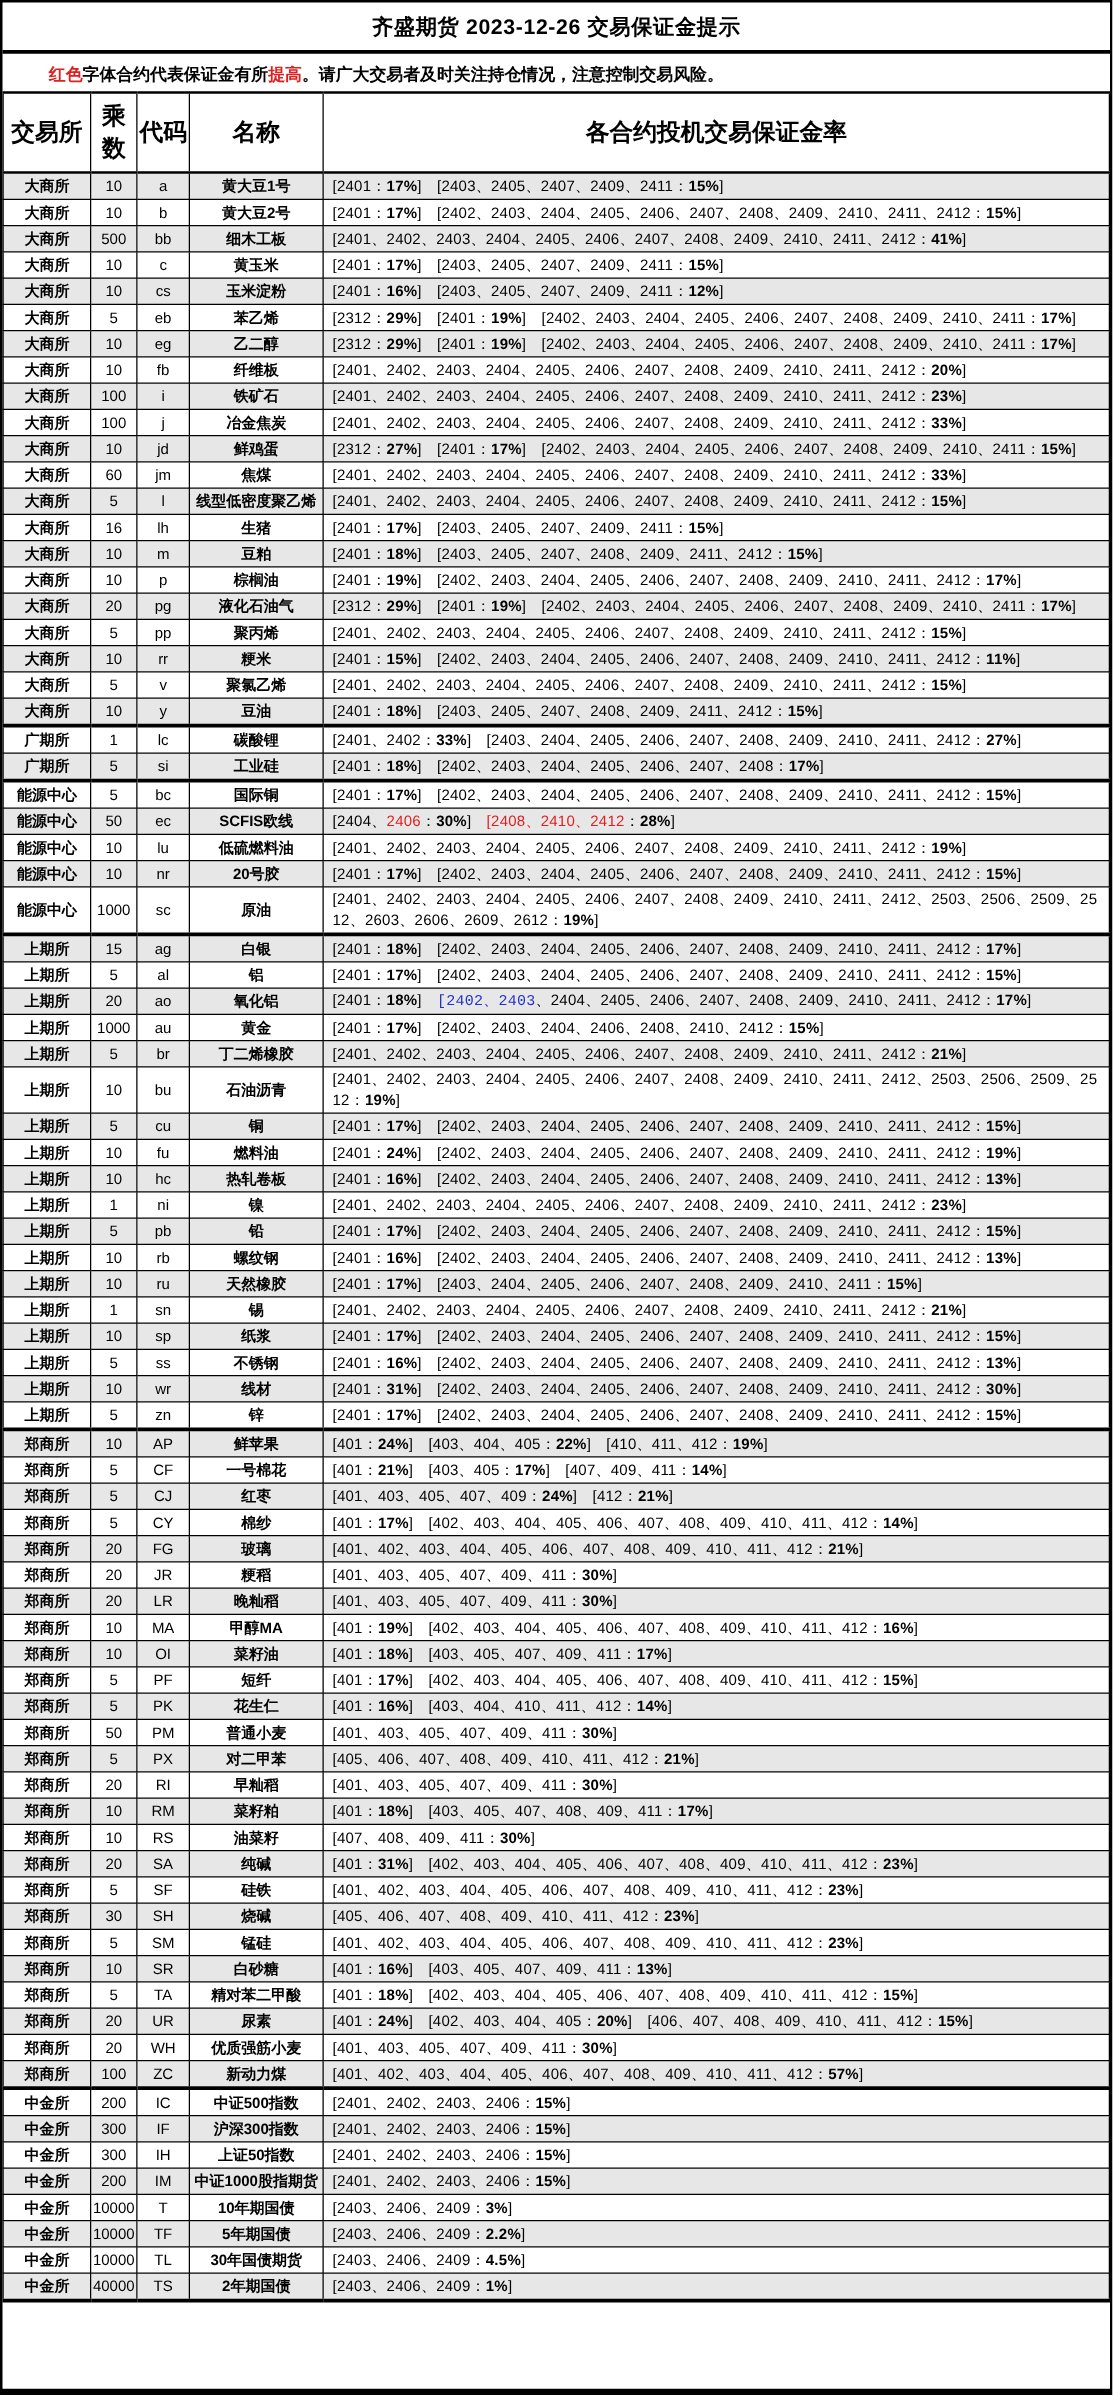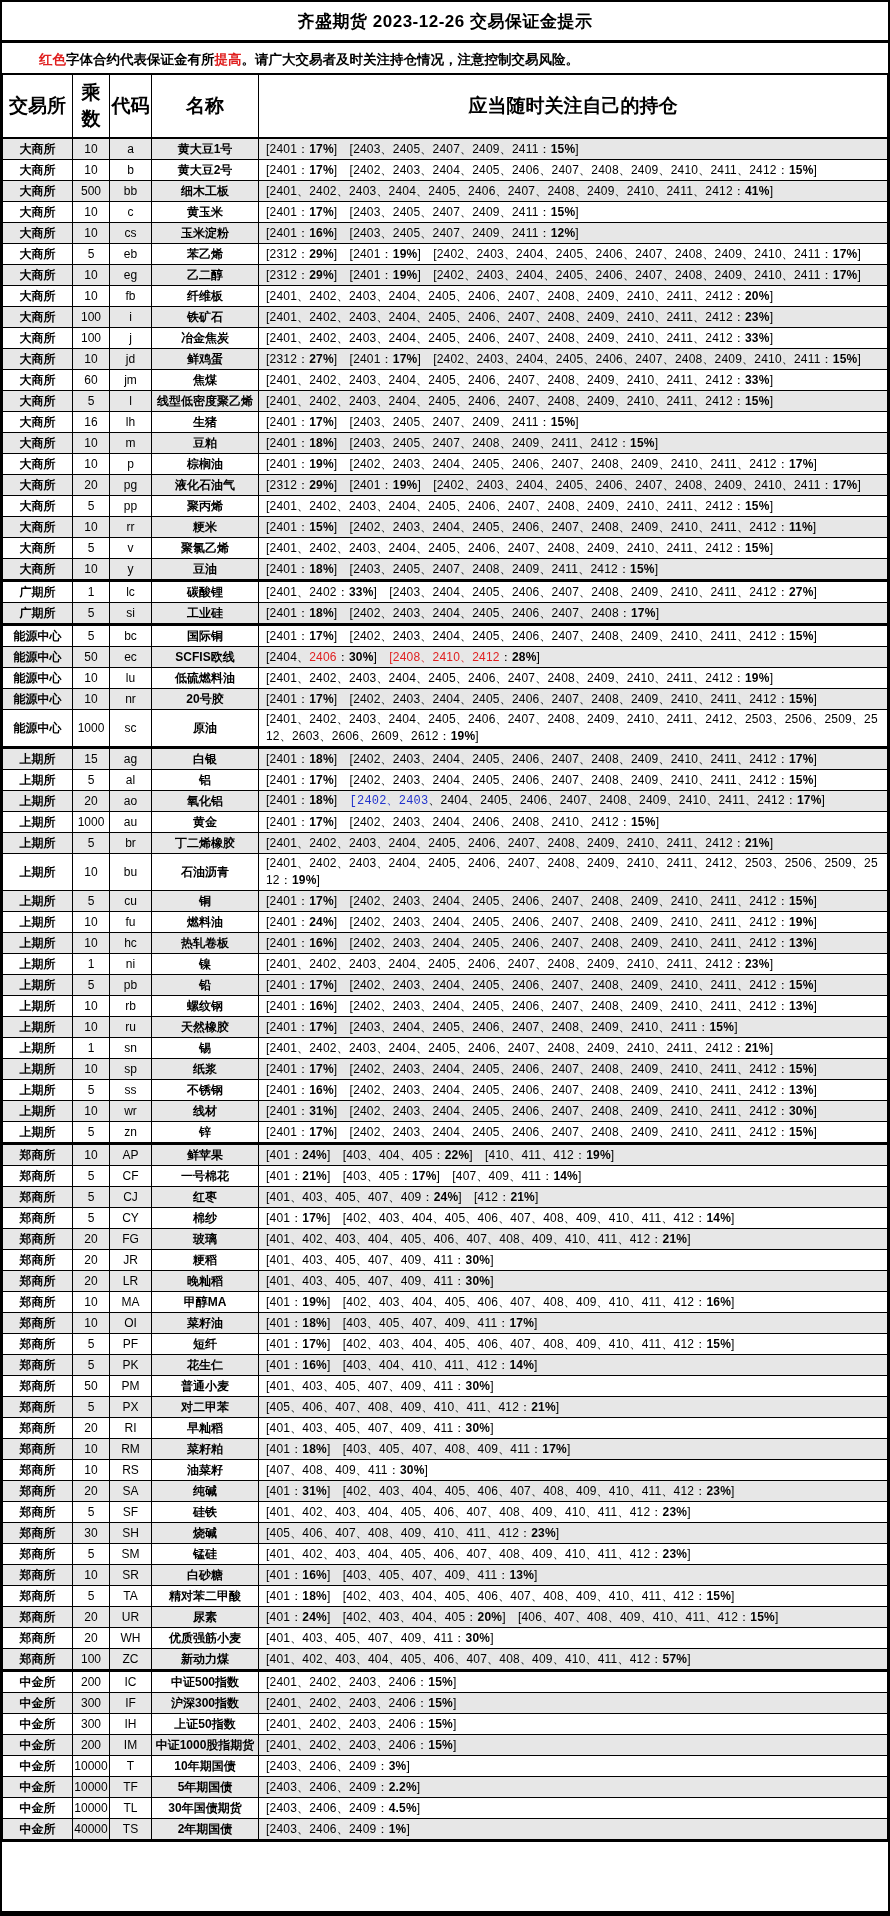--- a/index.html
+++ b/index.html
@@ -60,21 +60,21 @@
         <col style="width:42px">
       <col style="width:107px">
         <col>
     </colgroup>
     <thead>
       <tr>
         <th>交易所</th>
         <th>乘数</th>
         <th>代码</th>
         <th>名称</th>
-        <th>应当随时关注自己的持仓</th>
+        <th>各合约投机交易保证金率</th>
       </tr>
     </thead>
     <tbody id="table-body">
         <tr class="alt">
           <td class="c-ex">大商所</td>
           <td class="c-mul">10</td>
           <td class="c-code">a</td>
           <td class="c-name">黄大豆1号</td>
           <td class="c-margin">[2401：<b>17%</b>]　[2403、2405、2407、2409、2411：<b>15%</b>]</td>
         </tr>

